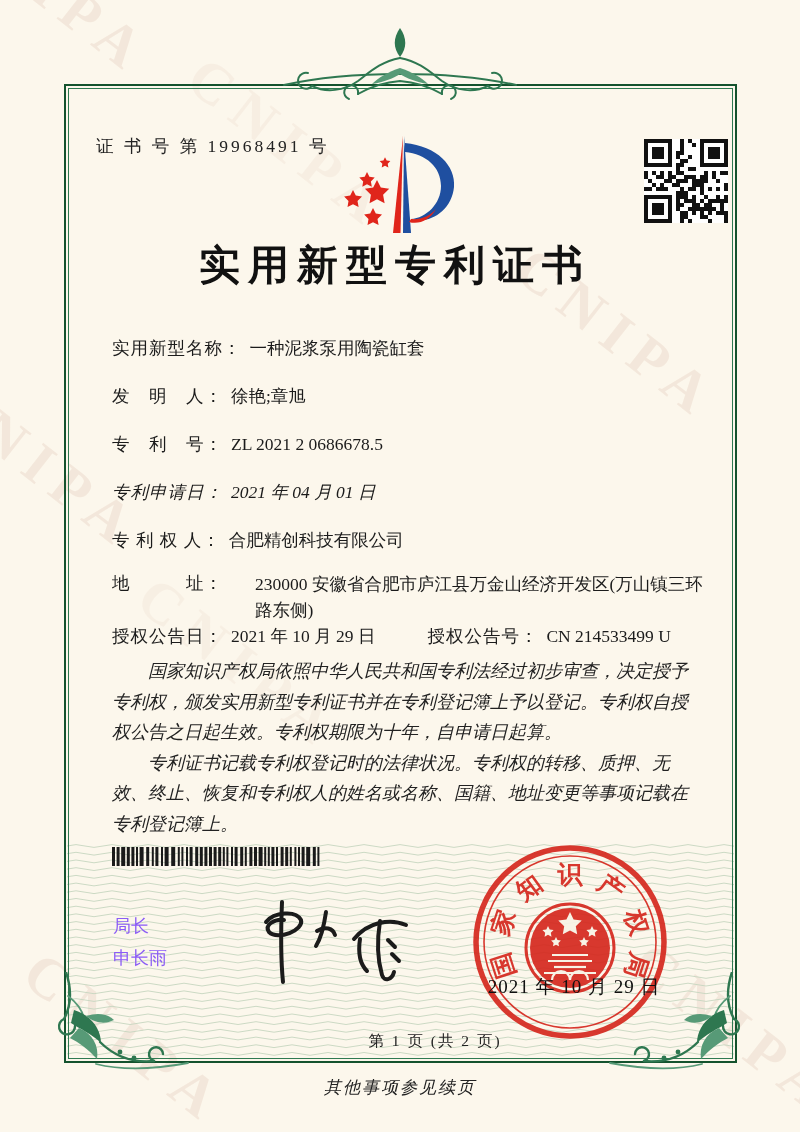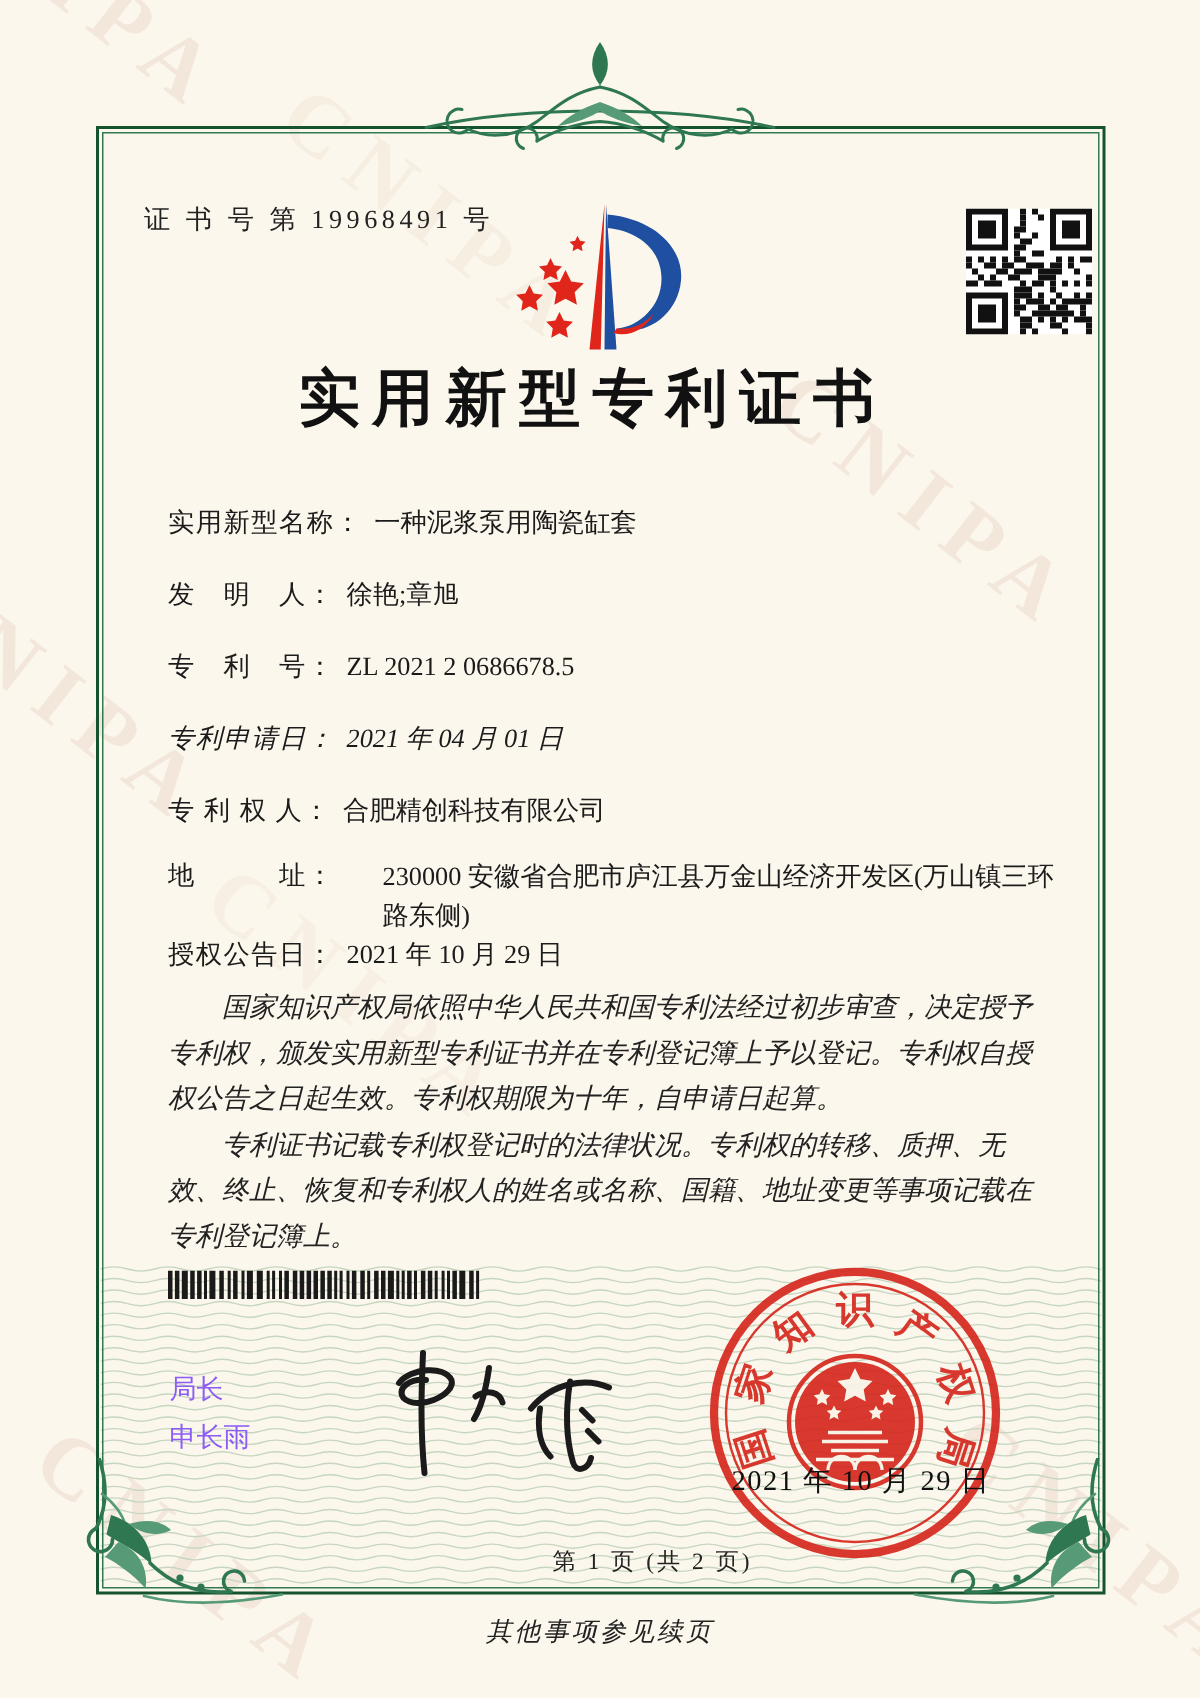--- a/index.html
+++ b/index.html
@@ -314,20 +314,24 @@
   <span class="lbl">专 利 权 人：</span>
   <span class="val">合肥精创科技有限公司</span>
 </div>
 <div class="row content" style="top:571px;gap:24px;">
   <span class="lbl">地　　　址：</span>
   <span class="val wrap">230000 安徽省合肥市庐江县万金山经济开发区(万山镇三环路东侧)</span>
 </div>
 <div class="row content" style="top:624px;">
   <span class="lbl">授权公告日：</span>
   <span class="val">2021 年 10 月 29 日</span>
+  <span class="grant2">
+    <span class="lbl">授权公告号：</span>
+    <span class="val">CN 214533499 U</span>
+  </span>
 </div>
 
 <div class="paras content">
   <p>国家知识产权局依照中华人民共和国专利法经过初步审查，决定授予专利权，颁发实用新型专利证书并在专利登记簿上予以登记。专利权自授权公告之日起生效。专利权期限为十年，自申请日起算。</p>
   <p>专利证书记载专利权登记时的法律状况。专利权的转移、质押、无效、终止、恢复和专利权人的姓名或名称、国籍、地址变更等事项记载在专利登记簿上。</p>
 </div>
 
 <svg class="barcode content" id="barcode" viewBox="0 0 210 19">
     <rect x="0" y="0" width="3" height="19" fill="#1a1a1a"></rect>
     <rect x="4.6" y="0" width="3" height="19" fill="#1a1a1a"></rect>

